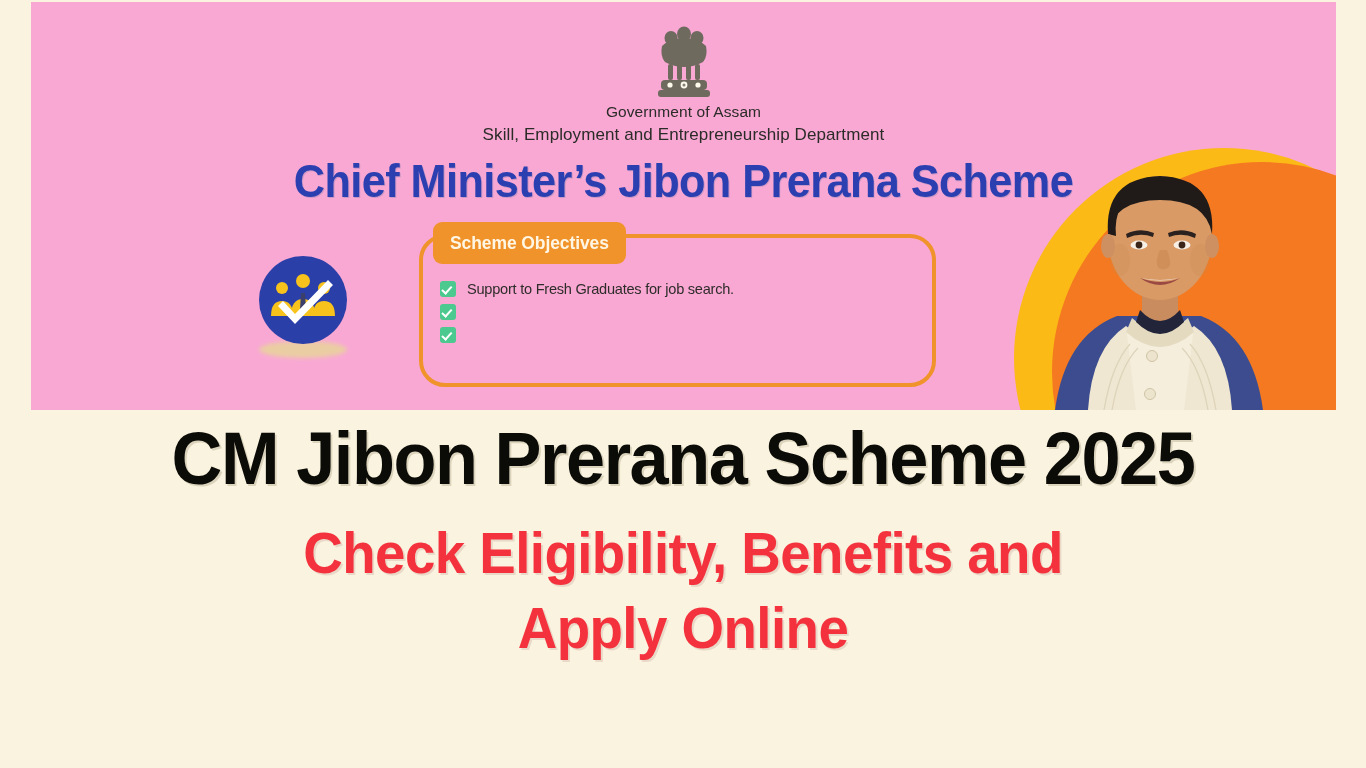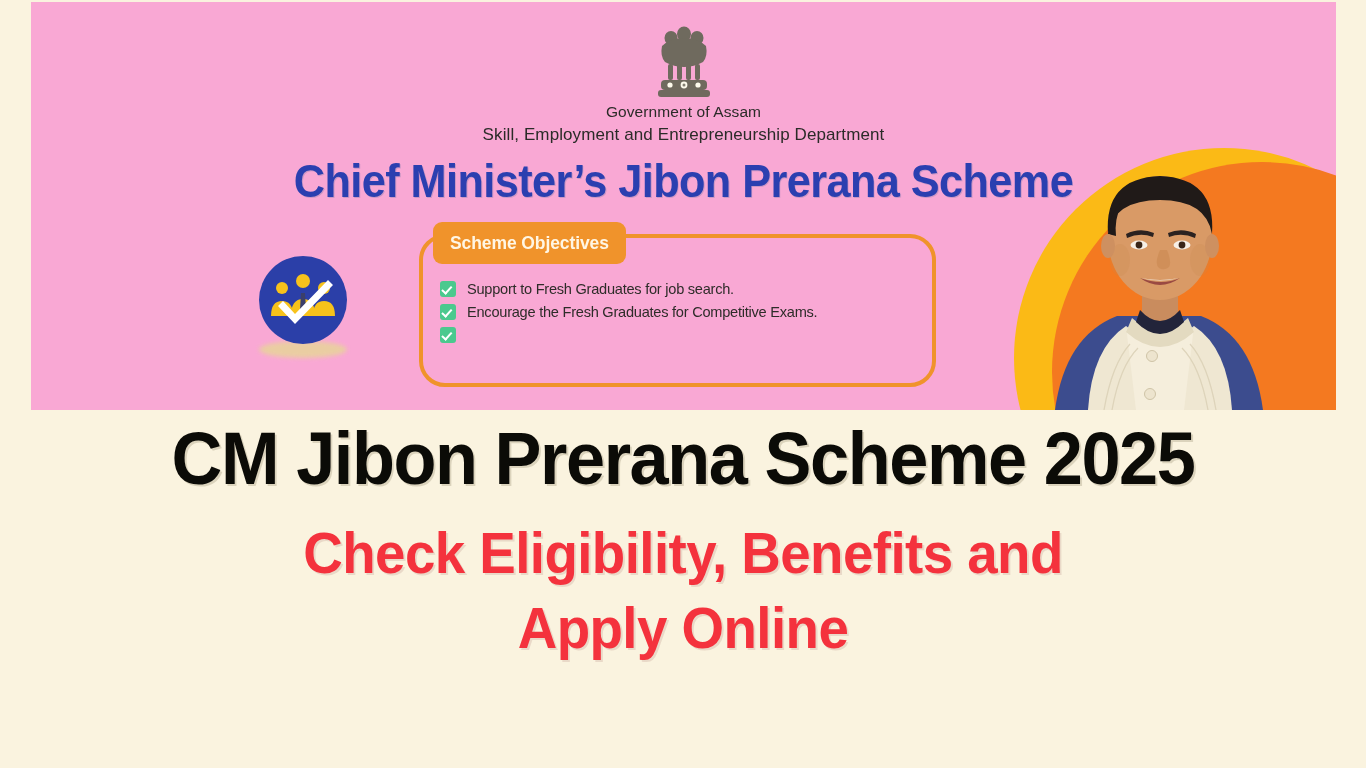--- a/index.html
+++ b/index.html
@@ -292,21 +292,20 @@
   <div id="objectives-panel"></div>
   <div id="objectives-tab">Scheme Objectives</div>
 
   <div id="objectives-list">
     <div class="objective-row">
       <span class="check-box"></span>
       <span class="objective-text">Support to Fresh Graduates for job search.</span>
     </div>
     <div class="objective-row">
       <span class="check-box"></span>
-      <span class="objective-text">Encourage the Fresh Graduates for Competitive Exams.</span>
     </div>
     <div class="objective-row">
       <span class="check-box"></span>
     </div>
   </div>
 
   <div id="portrait-block">
     <div id="arc-yellow"></div>
     <div id="arc-orange"></div>
     <svg id="portrait-person" viewBox="0 0 336 268" aria-hidden="true">

